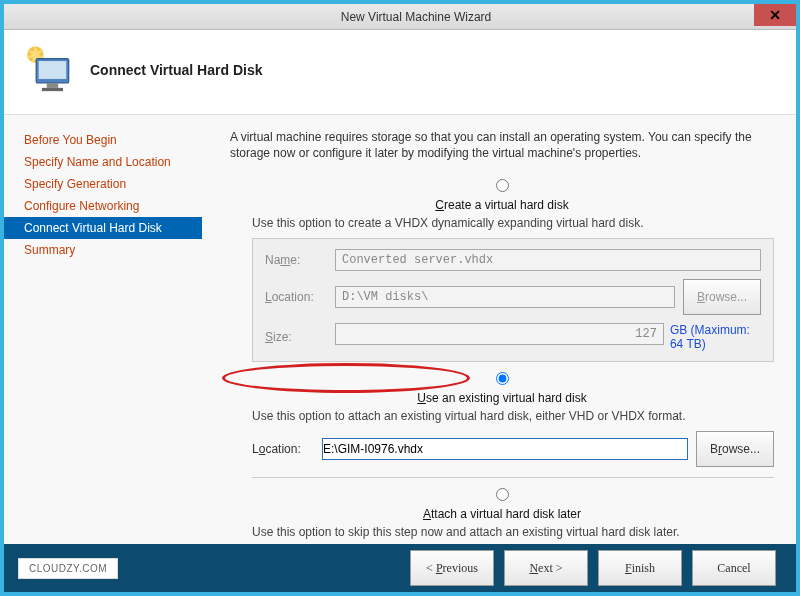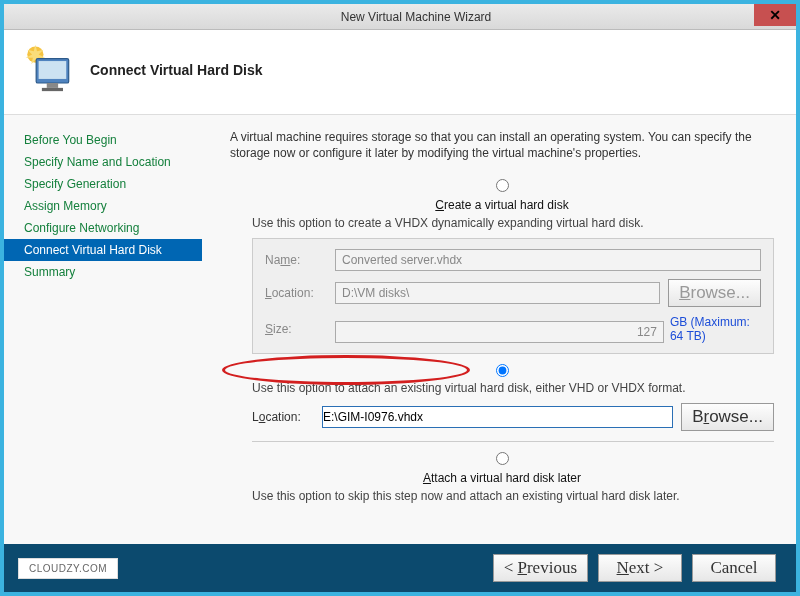--- a/index.html
+++ b/index.html
@@ -73,21 +73,21 @@
       border-top: 1px solid #ddd;
       min-height: 0;
     }
     .sidebar {
       width: 198px;
       padding: 14px 0 0 0;
       background: #f8f8f8;
     }
     .sidebar-item {
       padding: 4px 10px 4px 20px;
-      color: #15803d;
+      color: #c2410c;
       font-size: 12px;
       cursor: pointer;
       white-space: nowrap;
     }
     .sidebar-item.active {
       background: #0066b3;
       color: #fff;
     }
     .content {
       flex: 1;
@@ -143,44 +143,44 @@
     }
     .panel-label {
       color: inherit;
       font-size: 12px;
     }
     .panel input[type=text] {
       width: 100%;
       height: 22px;
       padding: 1px 6px;
       border: 1px solid #aaa;
-      font-family: Liberation Sans, sans-serif;
+      font-family: Liberation Mono, monospace;
       font-size: 12px;
       background: #fff;
     }
     .size-row {
       display: flex;
-      align-items: flex-end;
+      align-items: flex-start;
       gap: 6px;
     }
     .size-row input {
       width: 70px;
       text-align: right;
     }
     .size-suffix { color: #444; font-size: 12px; }
     .panel.disabled .size-suffix { color: #1d4ed8; }
     .browse-btn, .btn {
       min-width: 78px;
-      height: 28px;
+      height: 36px;
       padding: 0 10px;
       border: 1px solid #999;
       background: linear-gradient(#fdfdfd,#e7e7e7);
       color: #333;
       font-family: inherit;
-      font-size: 17px;
+      font-size: 12px;
       cursor: pointer;
     }
     .browse-btn:disabled, .btn:disabled {
       color: #999;
       cursor: default;
     }
     .inline-panel {
       margin: 4px 0 10px 22px;
       display: grid;
       grid-template-columns: 62px 1fr auto;
@@ -255,21 +255,20 @@
     </svg>
     <div class="header-title">Connect Virtual Hard Disk</div>
   </div>
 
   <div class="body-area">
 
     <div class="sidebar">
       <div class="sidebar-item">Before You Begin</div>
       <div class="sidebar-item">Specify Name and Location</div>
       <div class="sidebar-item">Specify Generation</div>
-      <div class="sidebar-item">Assign Memory</div>
       <div class="sidebar-item">Configure Networking</div>
       <div class="sidebar-item active">Connect Virtual Hard Disk</div>
       <div class="sidebar-item">Summary</div>
     </div>
 
     <div class="content">
       <div class="intro">A virtual machine requires storage so that you can install an operating system. You can specify the storage now or configure it later by modifying the virtual machine's properties.</div>
 
       <div class="radiogroup">
 
@@ -290,20 +289,21 @@
               <input type="text" disabled="" value="127" style="">
               <span class="size-suffix">GB (Maximum: 64 TB)</span>
             </div>
           </div>
         </div>
 
         <div class="option radio-wrap">
           <div class="highlight-ring" style="left:-8px; top:-9px; width:248px; height:30px;"></div>
           <div class="option-header">
             <input type="radio" name="diskopt" checked="" style="">
+            <label><span class="underline-char">U</span><span>se an existing virtual hard disk</span></label>
           </div>
           <div class="option-desc">Use this option to attach an existing virtual hard disk, either VHD or VHDX format.</div>
           <div class="inline-panel">
             <span class="panel-label">L<span class="underline-char">o</span>cation:</span>
             <input type="text" value="E:\GIM-I0976.vhdx" style="">
             <button class="browse-btn">B<span class="underline-char">r</span>owse...</button>
           </div>
         </div>
 
         <hr class="hr">
@@ -318,17 +318,18 @@
 
       </div>
     </div>
   </div>
 
   <div class="footer">
     <div class="watermark">CLOUDZY.COM</div>
     <div class="btn-row">
       <button class="btn">&lt; <span class="underline-char">P</span>revious</button>
       <button class="btn"><span class="underline-char">N</span>ext &gt;</button>
+      <button class="btn"><span class="underline-char">F</span>inish</button>
       <button class="btn">Cancel</button>
     </div>
   </div>
 
 </div>
 
 </body></html>

